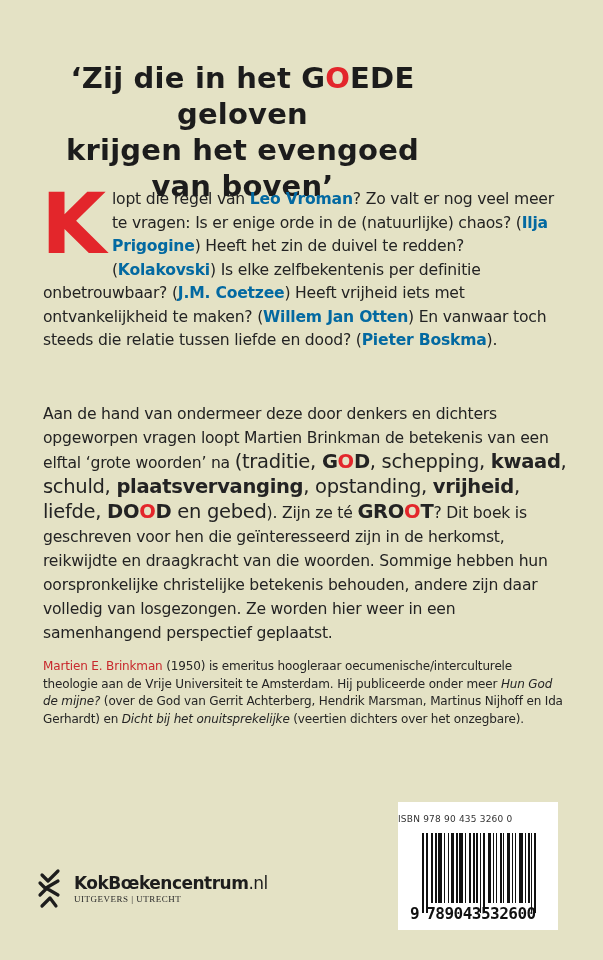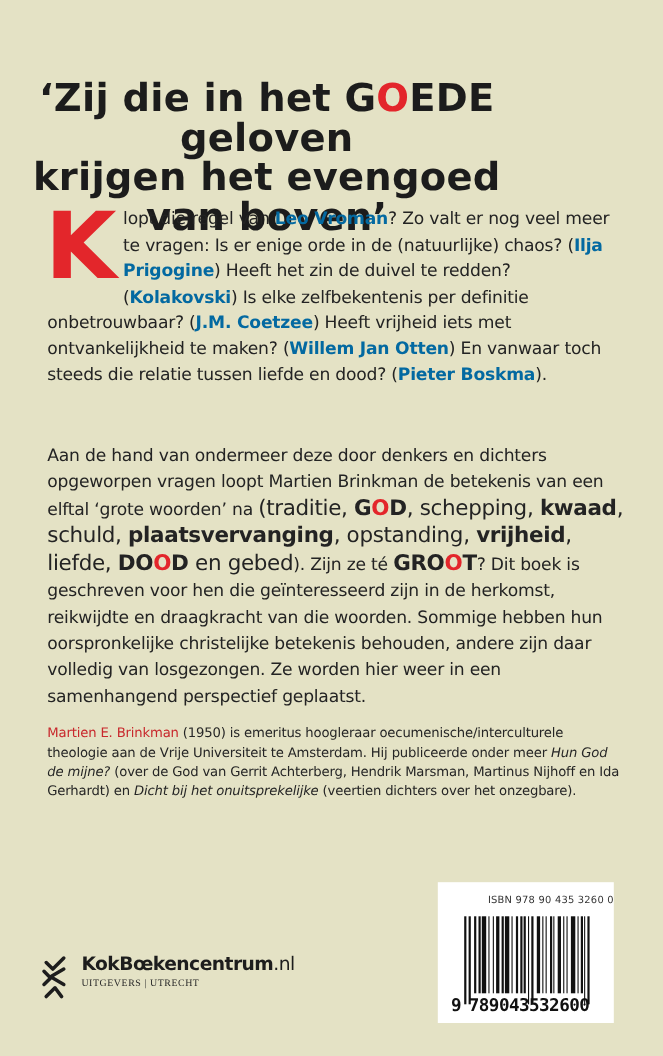--- a/index.html
+++ b/index.html
@@ -4,22 +4,22 @@
 <style>
   html, body { margin:0; padding:0; }
   body {
     width:603px; height:960px; overflow:hidden;
     background:#e4e2c5;
     font-family:"DejaVu Sans", sans-serif;
     color:#1e1e1e;
     position:relative;
   }
   .quote {
-    position:absolute; left:0; top:72px; width:485px;
-    text-align:center; font-weight:bold; font-size:35px; line-height:36px;
+    position:absolute; left:0; top:60px; width:485px;
+    text-align:center; font-weight:bold; font-size:29px; line-height:36px;
     letter-spacing:0.2px; color:#1c1c1c;
   }
   .quote .line { display:block; }
   .red { color:#e3262b; }
   .intro {
     position:absolute; left:43px; top:188px; width:520px;
     font-size:15.6px; line-height:23.5px; letter-spacing:-0.2px; color:#232323;
   }
   .dropcap {
     float:left; font-size:84px; line-height:66px; font-weight:bold;
@@ -31,29 +31,29 @@
     font-size:15.6px; line-height:24px; letter-spacing:-0.2px; color:#232323;
   }
   .big { font-size:19.5px; letter-spacing:-0.3px; }
   .bigb { font-size:19.5px; font-weight:bold; letter-spacing:-0.3px; }
   .bio {
     position:absolute; left:43px; top:658px; width:520px;
     font-size:12px; line-height:17.5px; letter-spacing:-0.15px; color:#252525;
   }
   .bio .author { color:#c8282c; }
   .bio i { font-style:italic; }
-  .logo { position:absolute; left:36px; top:868px; display:flex; align-items:flex-start; }
+  .logo { position:absolute; left:36px; top:868px; display:flex; align-items:center; }
   .logo-text { margin-left:10px; }
   .logo-name { font-size:17px; font-weight:bold; letter-spacing:-0.5px; color:#1d1d1d; line-height:18px; }
   .logo-name .nl { font-weight:normal; }
   .logo-sub { font-size:9px; letter-spacing:0.5px; color:#2a2a2a; margin-top:2px;font-family:Liberation Serif, serif; }
   .barcode-box {
     position:absolute; left:398px; top:802px; width:160px; height:128px; background:#ffffff;
   }
-  .isbn-label { position:absolute; top:12px; left:0; width:160px; text-align:right; font-size:9px; color:#333; letter-spacing:0.2px; }
+  .isbn-label { position:absolute; top:12px; left:0; width:160px; text-align:left; font-size:9px; color:#333; letter-spacing:0.2px; }
   .bars { position:absolute; left:24px; top:31px; width:114px; height:80px; display:flex; align-items:flex-start; }
   .bar { background:#111; height:70px; }
   .bar.long { height:80px; }
   .digits { position:absolute; left:12px; top:102px; font-size:16px; font-family:"DejaVu Sans Mono", monospace; font-weight:bold; color:#111; letter-spacing:-0.5px; }
   .digits .d1 { margin-right:7px; }
 </style>
 </head>
 <body>
 
 <div class="quote">

